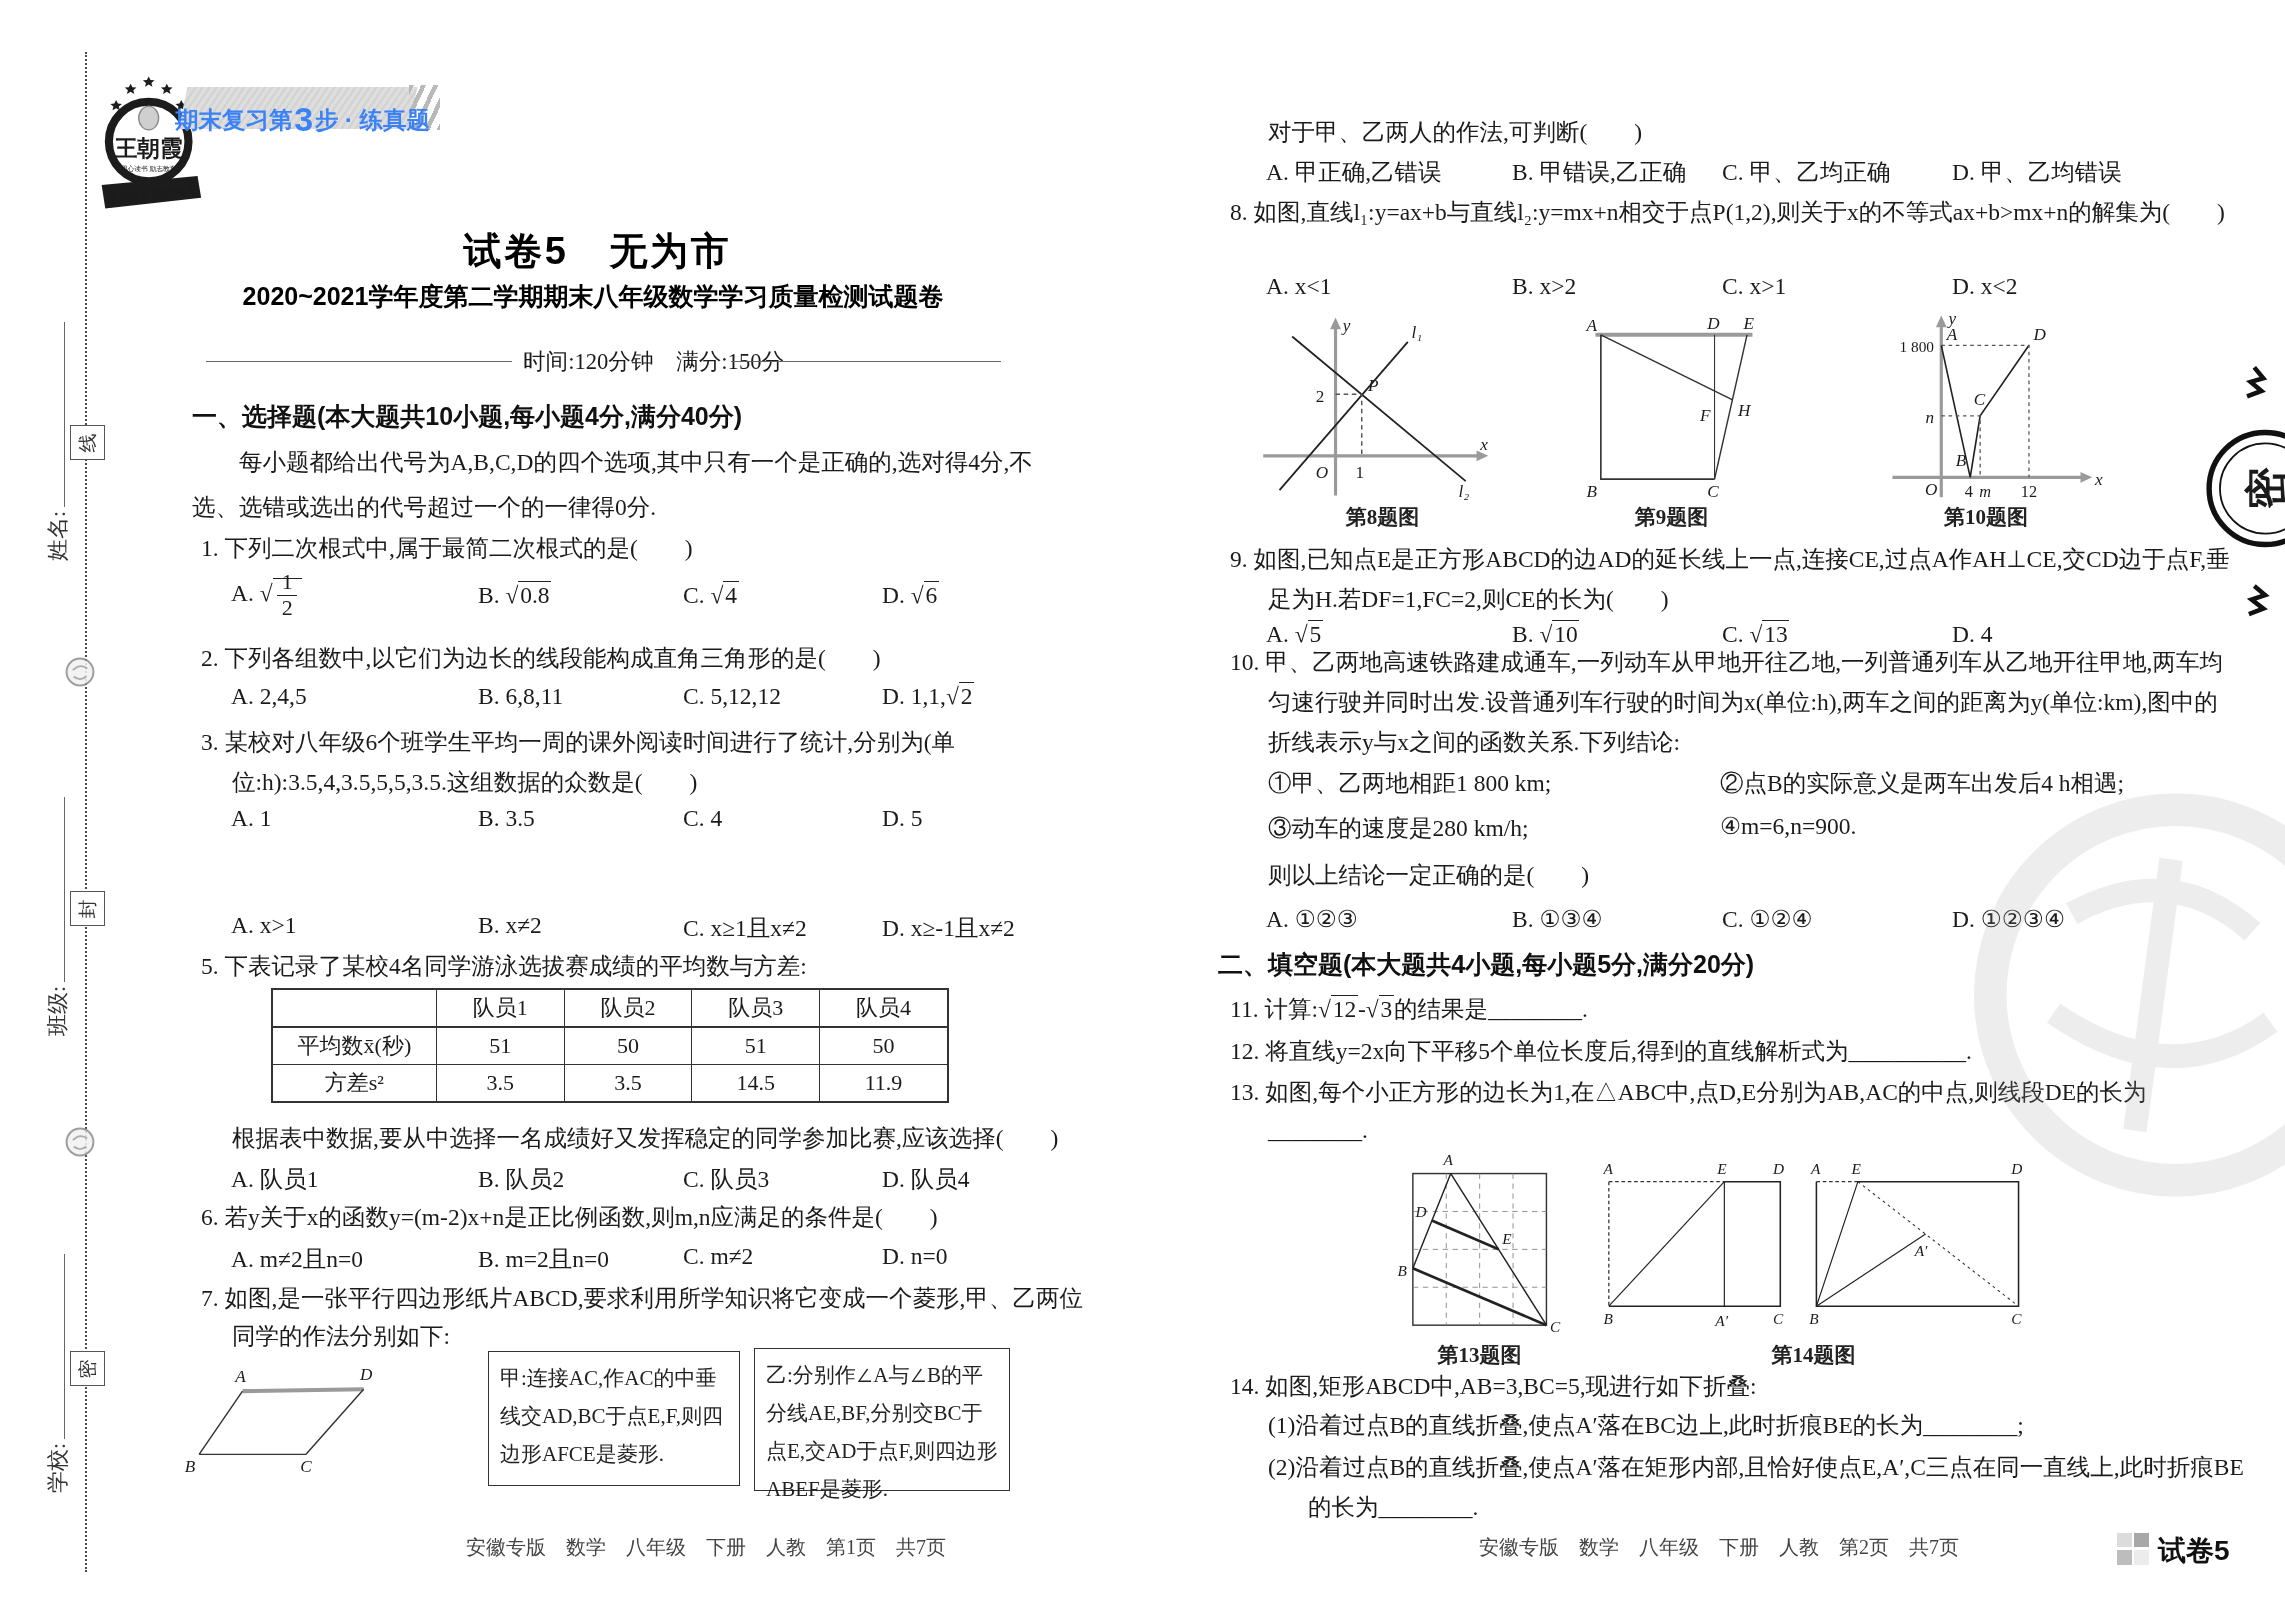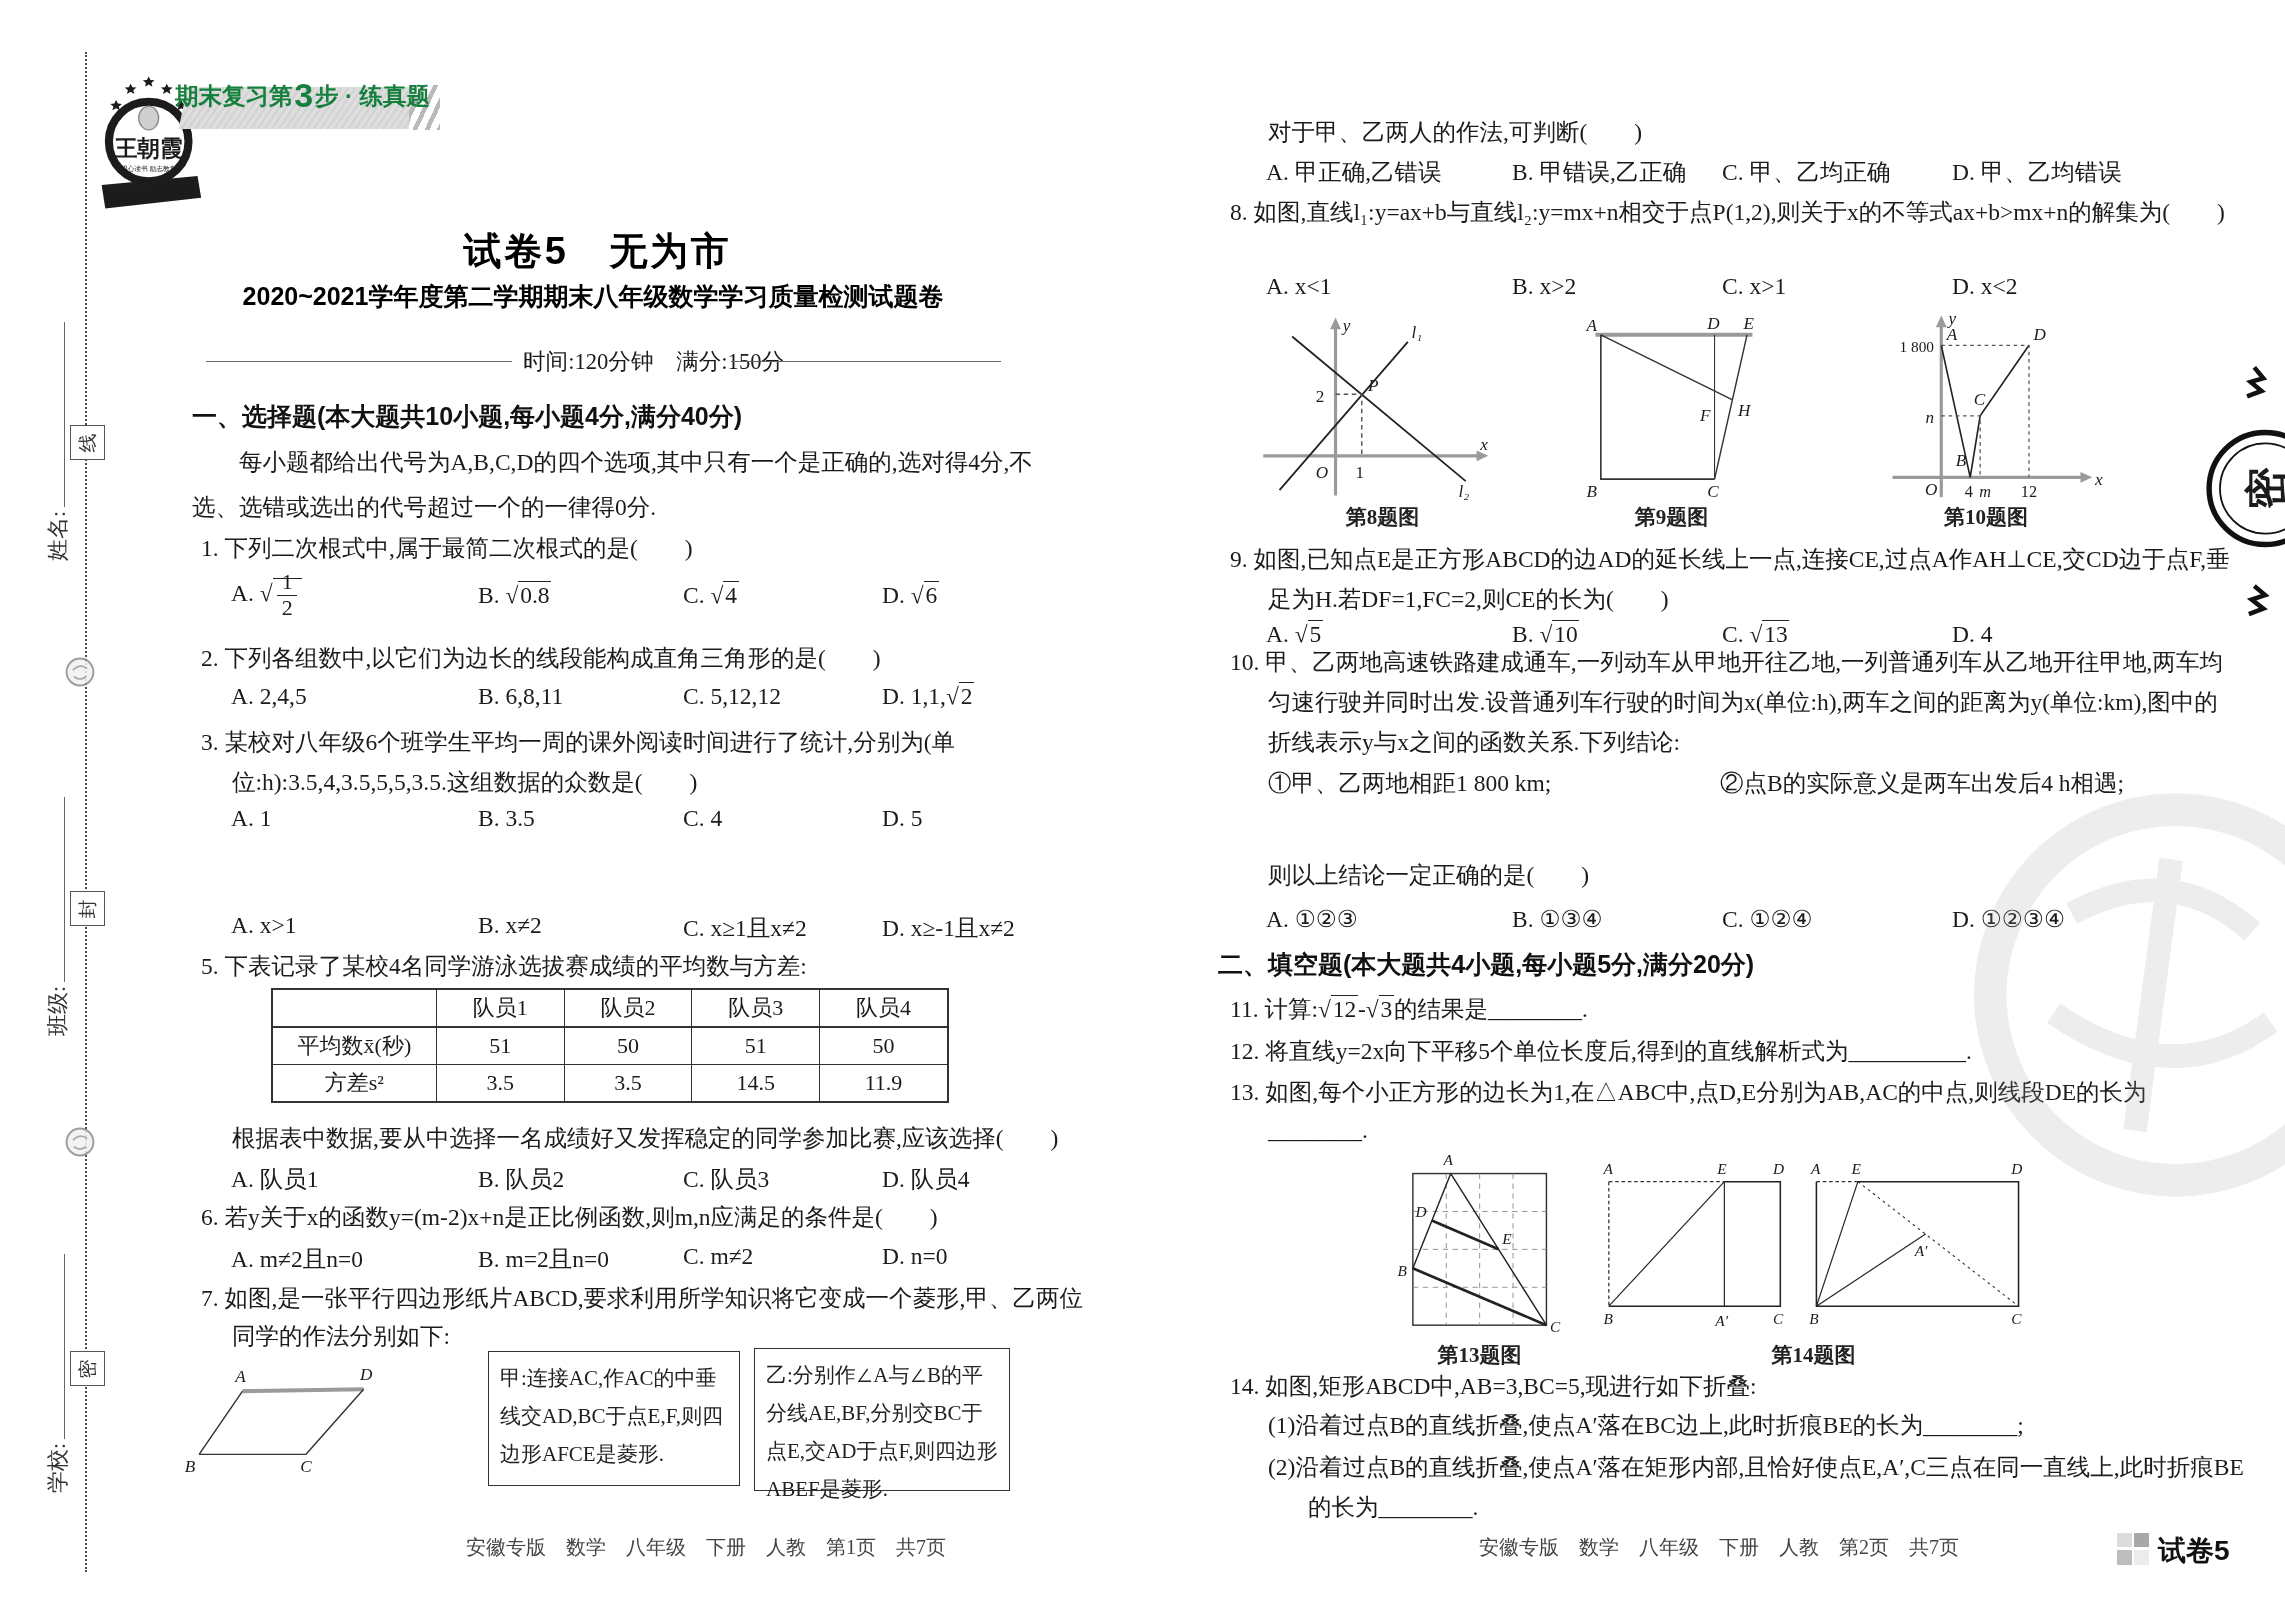--- a/index.html
+++ b/index.html
@@ -28,22 +28,22 @@
   .frac{display:inline-flex;flex-direction:column;vertical-align:middle;text-align:center;line-height:1.12;font-size:22px;margin:0 2.7px;}
   .fn{display:block;padding:0 4.5px;}
   .fd{display:block;border-top:1.4px solid #222;padding:0 4.5px;}
   .sq{white-space:nowrap;}
   .sqv{border-top:1.4px solid #222;padding:0 1.8px;}
   .vfield{position:absolute;transform:rotate(-90deg);white-space:nowrap;font-size:22px;color:#333;height:36px;line-height:36px;}
   .vline{display:inline-block;width:185px;border-bottom:1.8px solid #666;height:25px;margin-left:3.6px;}
   .sealbox{position:absolute;width:33px;height:33px;border:1.4px solid #555;background:#fff;display:flex;align-items:center;justify-content:center;font-size:19px;color:#333;z-index:3;}
   .sealbox span{transform:rotate(-90deg);display:block;}
   .banner{position:absolute;left:183px;top:87px;width:230px;height:42px;background:repeating-linear-gradient(115deg,#d3d3d3 0 2.7px,#dedede 2.7px 6.3px);transform:skewX(-12deg);}
-  .bannertext{position:absolute;left:194px;top:73px;width:217px;height:45px;display:flex;align-items:center;justify-content:center;
-      font-family:"Liberation Sans",sans-serif;font-weight:700;font-size:23.5px;color:#15803d;white-space:nowrap;}
+  .bannertext{position:absolute;left:194px;top:97px;width:217px;height:45px;display:flex;align-items:center;justify-content:center;
+      font-family:"Liberation Sans",sans-serif;font-weight:700;font-size:23.5px;color:#3b82f6;white-space:nowrap;}
   .bannertext .big3{font-size:34px;margin:0 1.8px;}
   .stripes{position:absolute;left:409px;top:85px;width:31px;height:45px;background:repeating-linear-gradient(115deg,#b9b9b9 0 4.5px,transparent 4.5px 11px);}
   .badge{position:absolute;font-family:"Liberation Sans",sans-serif;font-weight:700;font-size:28px;color:#111;white-space:nowrap;}
   svg text{font-family:"Liberation Serif",serif;fill:#1b1b1b;}
   svg .it{font-style:italic;}
 </style>
 </head>
 <body>
 
 <div id="sheet">
@@ -284,20 +284,24 @@
     <span>B. <span class="sq">√<span class="sqv">10</span></span></span>
     <span>C. <span class="sq">√<span class="sqv">13</span></span></span>
     <span>D. 4</span>
   </div>
 
   <div class="para hangR" style="left:1230px;top:642px;width:970px;">10. 甲、乙两地高速铁路建成通车,一列动车从甲地开往乙地,一列普通列车从乙地开往甲地,两车均匀速行驶并同时出发.设普通列车行驶的时间为x(单位:h),两车之间的距离为y(单位:km),图中的折线表示y与x之间的函数关系.下列结论:</div>
   <div class="opts" style="left:1268px;top:767px;width:932px;grid-template-columns:452px 1fr;font-size:23.5px;">
     <span>①甲、乙两地相距1 800 km;</span>
     <span>②点B的实际意义是两车出发后4 h相遇;</span>
   </div>
+  <div class="opts" style="left:1268px;top:812px;width:932px;grid-template-columns:452px 1fr;font-size:23.5px;">
+    <span>③动车的速度是280 km/h;</span>
+    <span>④m=6,n=900.</span>
+  </div>
   <div class="ln" style="left:1268px;top:859px;">则以上结论一定正确的是(　　)</div>
   <div class="opts optsR" style="left:1266px;top:905px;width:932px;">
     <span>A. ①②③</span>
     <span>B. ①③④</span>
     <span>C. ①②④</span>
     <span>D. ①②③④</span>
   </div>
 
   <div class="sec" style="left:1218px;top:948px;">二、填空题(本大题共4小题,每小题5分,满分20分)</div>
   <div class="ln hangR" style="left:1230px;top:993px;">11. 计算:<span class="sq">√<span class="sqv">12</span></span>-<span class="sq">√<span class="sqv">3</span></span>的结果是________.</div>

